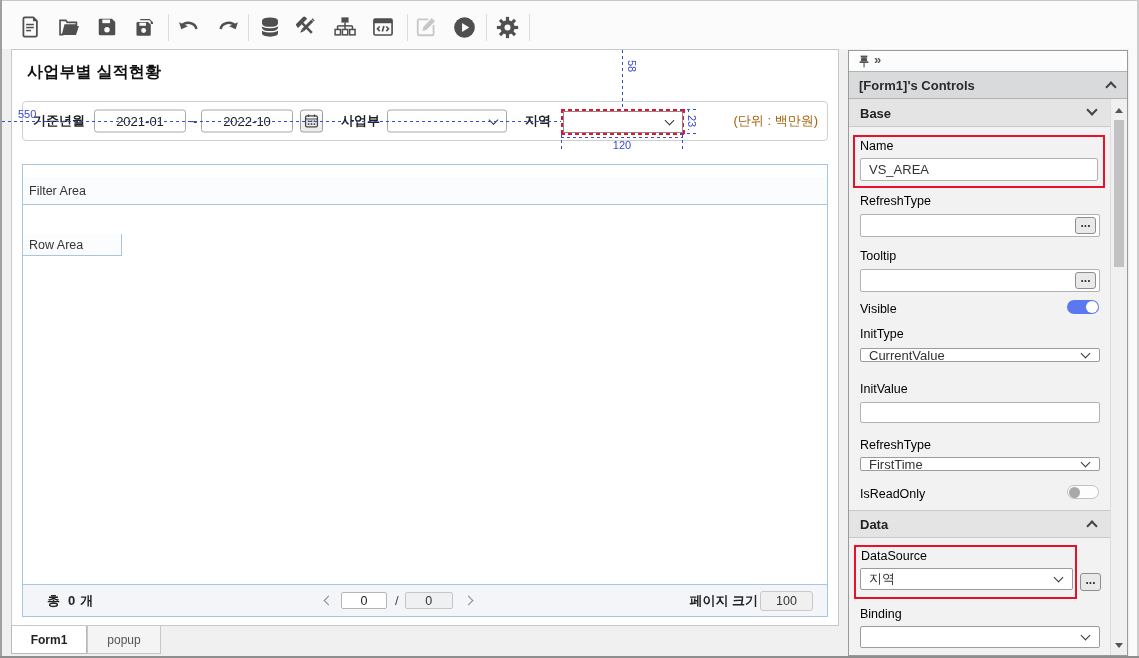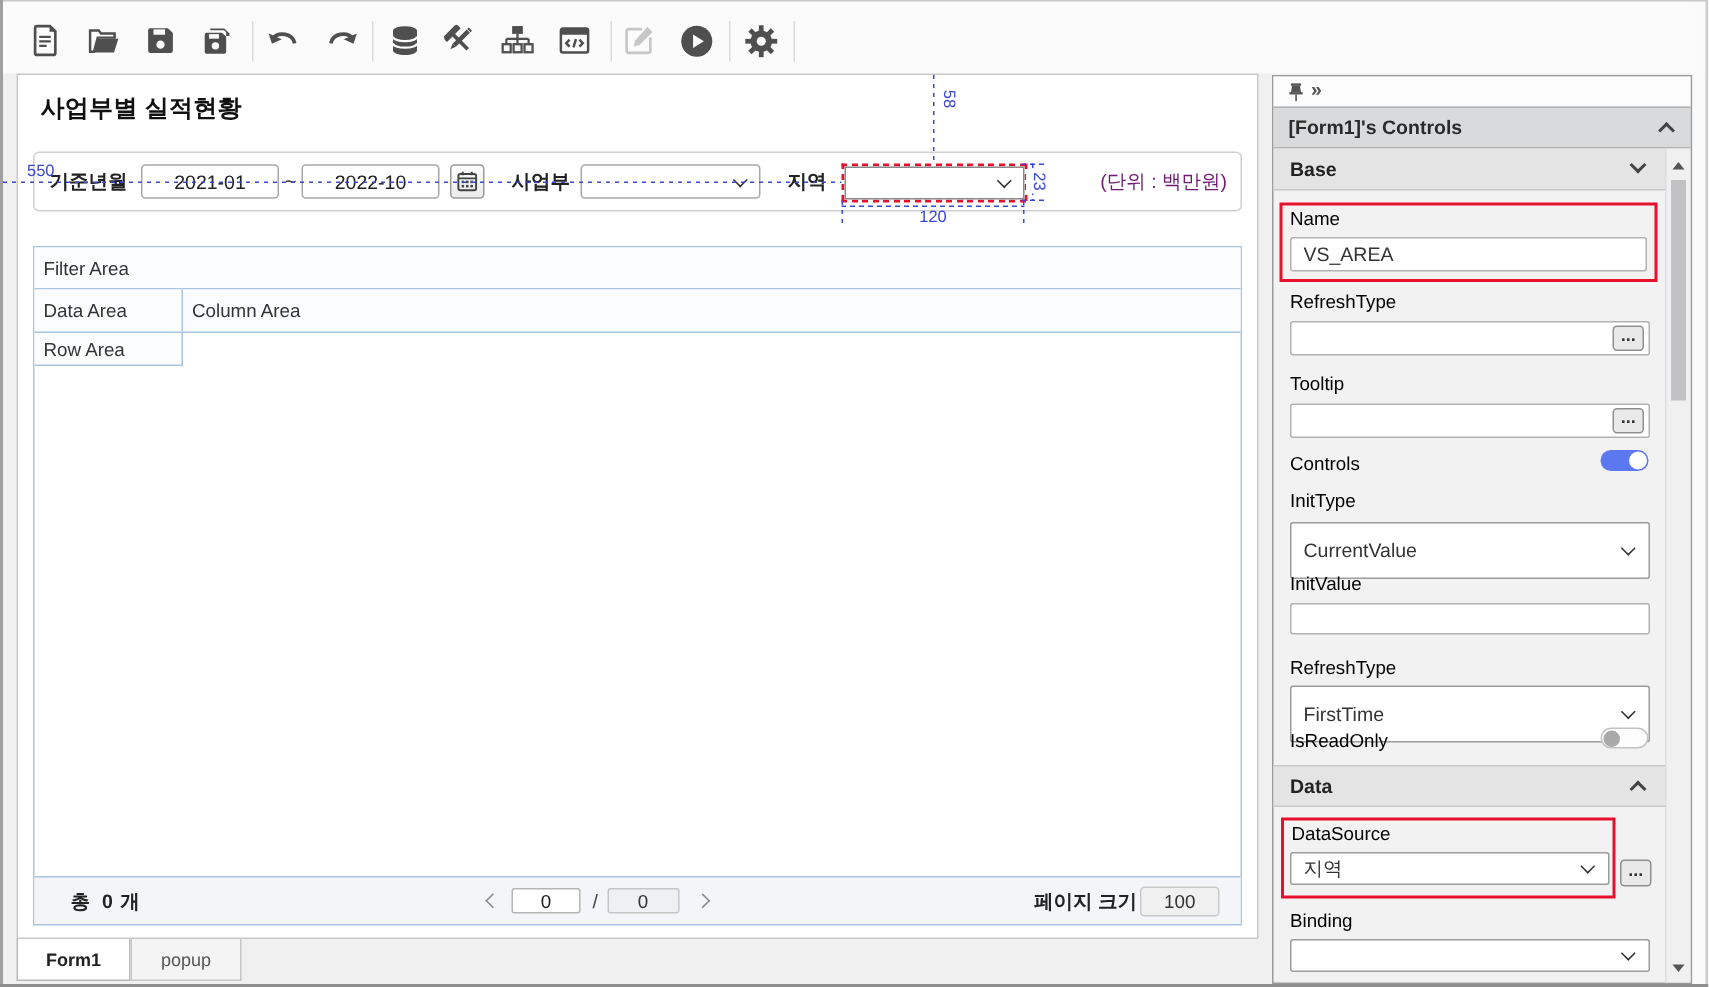--- a/index.html
+++ b/index.html
@@ -23,21 +23,21 @@
   
   .canvas { position:absolute; left:11px; top:49px; width:828px; height:577px; background:#ffffff; border:1px solid #c8c8c8; }
   .page-title { position:absolute; left:15px; top:12px; font-size:16px; font-weight:bold; color:#111; letter-spacing:0.2px; }
 
   
   .filterbar { position:absolute; left:10px; top:51px; width:806px; height:40px; background:#fff; border:1px solid #cfcfcf; border-radius:4px; }
   .fmid { position:absolute; top:50%; transform:translateY(-50%); }
   .flabel { font-size:13px; font-weight:bold; color:#222; z-index:6; }
   .fin-text { position:absolute; width:100%; text-align:center; top:50%; transform:translateY(-50%); font-size:13px; color:#222; z-index:6; }
   .fbox { height:23px; background:#fff; border:1px solid #a8a8a8; border-radius:3px; z-index:2; }
-  .funit { font-size:13px; color:#701a75; z-index:6; }
+  .funit { font-size:13px; color:#a16207; z-index:6; }
   .chev { display:inline-block; width:7px; height:7px; border-right:1.7px solid #333; border-bottom:1.7px solid #333; transform:rotate(45deg); }
   .selchev { position:absolute; right:9px; top:50%; margin-top:-5px; z-index:6; }
   .calbtn { width:23px; height:23px; border:1px solid #9a9a9a; border-radius:3px; background:linear-gradient(#fdfdfd,#ebebeb);
             display:flex; align-items:center; justify-content:center; z-index:6; }
   .sel-red { position:absolute; left:538px; top:7px; width:124px; height:26px; z-index:5; }
   .sel-red .rd { position:absolute; background-repeat:repeat; }
   .sel-red .rd.t { left:0; top:0; width:100%; height:2px; background-image:repeating-linear-gradient(90deg,#e8112c 0 4px,transparent 4px 7px); }
   .sel-red .rd.b { left:0; bottom:0; width:100%; height:2px; background-image:repeating-linear-gradient(90deg,#e8112c 0 4px,transparent 4px 7px); }
   .sel-red .rd.l { left:0; top:0; width:2px; height:100%; background-image:repeating-linear-gradient(180deg,#e8112c 0 4px,transparent 4px 7px); }
   .sel-red .rd.r { right:0; top:0; width:2px; height:100%; background-image:repeating-linear-gradient(180deg,#e8112c 0 4px,transparent 4px 7px); }
@@ -45,21 +45,21 @@
 
   
   .guide { z-index:30; }
   .hdash { height:1px; background-image:repeating-linear-gradient(90deg,#3a49d4 0 3px,transparent 3px 6px); }
   .vdash { width:1px; background-image:repeating-linear-gradient(180deg,#3a49d4 0 3px,transparent 3px 6px); }
   .glabel { font-size:11px; color:#3a49d4; line-height:11px; }
   .grot { display:flex; align-items:center; justify-content:center; width:16px; height:16px; transform:rotate(90deg); }
 
   
   .pivot { position:absolute; left:10px; top:114px; width:806px; height:453px; background:#fff; border:1px solid #a9c6e0; }
-  .prow  { position:absolute; left:0; background:#fbfcfe; border-bottom:1px solid #a9c6e0; font-size:12.5px; color:#333; }
+  .prow  { position:absolute; left:0; background:#fbfcfe; border-bottom:1px solid #a9c6e0; font-size:12.5px; color:#333;margin-top:12px; }
   .parea-label { position:absolute; left:6px; top:50%; transform:translateY(-50%); white-space:nowrap; }
   .pstatus { position:absolute; left:0; bottom:0; width:804px; height:32px; border-top:1px solid #a9c6e0; background:#f3f5f8; font-size:13px; color:#222; }
   .pg-in { height:17px; border:1px solid #b5b5b5; background:#fff; text-align:center; font-size:12.5px; color:#222; font-family:inherit; padding:0; border-radius:2px; }
   .pg-in.dis { background:#eef0f1; border-color:#c6c6c6; color:#333; }
   .pchev { display:inline-block; width:7px; height:7px; border-right:1.8px solid #8a8a8a; border-bottom:1.8px solid #8a8a8a; }
   .pchev.l { transform:rotate(135deg); }
   .pchev.r { transform:rotate(-45deg); }
   .psize-box { position:absolute; right:14px; top:50%; transform:translateY(-50%); width:53px; height:20px; background:#f0f0f0;
                border:1px solid #c9c9c9; border-radius:3px; text-align:center; font-size:12.5px; color:#333; line-height:18px; font-family:inherit; padding:0; }
 
@@ -75,21 +75,21 @@
   .phead .t { position:absolute; left:10px; top:50%; transform:translateY(-50%); font-size:13px; font-weight:bold; color:#2a2a2a; }
   .chev-up { display:inline-block; width:8px; height:8px; border-left:2px solid #444; border-top:2px solid #444; transform:rotate(45deg); }
   .chev-dn { display:inline-block; width:8px; height:8px; border-left:2px solid #444; border-top:2px solid #444; transform:rotate(225deg); }
   .pcontent { position:absolute; left:0; top:48px; width:278px; height:556px; }
   .sechead { position:absolute; left:0; width:261px; height:28px; background:#e4e4e5; border-bottom:1px solid #c9c9c9; }
   .sechead .t { position:absolute; left:11px; top:50%; transform:translateY(-50%); font-size:13px; font-weight:bold; color:#222; }
   .sechead .c { position:absolute; right:14px; top:50%; }
   .plabel { position:absolute; font-size:12.5px; color:#000000; white-space:nowrap;text-align:center; }
   .pinput { position:absolute; height:23px; background:#fff; border:1px solid #b2b2b2; border-radius:2px; font-size:13px; color:#333;
             font-family:inherit; padding:0 0 0 8px; }
-  .pselect { position:absolute; height:38px; background:#fff; border:1px solid #9c9c9c; border-radius:2px; }
+  .pselect { position:absolute; height:14px; background:#fff; border:1px solid #9c9c9c; border-radius:2px; }
   .pselect .v { position:absolute; left:8px; top:50%; transform:translateY(-50%); font-size:13px; color:#333; white-space:nowrap; }
   .pselect .selchev { right:10px; }
   .dots { position:absolute; background:#e9e9ea; border:1px solid #8f8f8f; border-radius:3px; color:#333; font-size:12px; font-weight:bold;
           display:flex; align-items:center; justify-content:center; line-height:0; padding-bottom:5px; }
   .redbox { position:absolute; border:2px solid #e8112c; z-index:3; }
   .toggle { position:absolute; width:32px; height:14px; border-radius:7px; }
   .toggle.on  { background:#5b78f0; }
   .toggle.on .knob  { position:absolute; right:1px; top:1px; width:12px; height:12px; border-radius:50%; background:#fff; }
   .toggle.off { background:#fdfdfd; border:1px solid #c2c2c2; }
   .toggle.off .knob { position:absolute; left:1px; top:0.5px; width:11px; height:11px; border-radius:50%; background:#a9a9a9; }
@@ -278,28 +278,20 @@
           <span class="chev selchev"></span>
         </div>
       </div>
       <span class="fmid funit" style="right:9px">(단위 : 백만원)</span>
     </div>
 
     <div class="pivot">
       <div class="prow" style="top:0; width:804px; height:28px;">
         <span class="parea-label">Filter Area</span>
       </div>
-      <div class="prow" style="top:28px; width:804px; height:29px;">
-        <div style="position:absolute; left:0; top:0; width:99px; height:100%; border-right:1px solid #a9c6e0;">
-          <span class="parea-label">Data Area</span>
-        </div>
-        <div style="position:absolute; left:99px; top:0; right:0; height:100%;">
-          <span class="parea-label">Column Area</span>
-        </div>
-      </div>
       <div class="prow" style="top:57px; width:99px; height:22px; border-right:1px solid #a9c6e0;">
         <span class="parea-label">Row Area</span>
       </div>
 
       <div class="pstatus">
         <div style="position:absolute; left:24px; top:50%; transform:translateY(-50%); font-weight:bold; white-space:nowrap;">
           <span>총</span><span style="display:inline-block;width:8px;"></span><span>0</span><span style="display:inline-block;width:5px;"></span><span>개</span>
         </div>
         <div style="position:absolute; left:302px; top:0; height:100%; display:flex; align-items:center;">
           <span class="pchev l"></span>
@@ -375,21 +367,21 @@
       </div>
 
       <span class="plabel" style="left:11px; top:95px;">RefreshType</span>
       <input class="pinput" style="left: 11px; top: 115px; width: 240px;" readonly="" value="">
       <span class="dots" style="left:226px; top:118px; width:21px; height:17px;">...</span>
 
       <span class="plabel" style="left:11px; top:150px;">Tooltip</span>
       <input class="pinput" style="left: 11px; top: 170px; width: 240px;" readonly="" value="">
       <span class="dots" style="left:226px; top:173px; width:21px; height:17px;">...</span>
 
-      <span class="plabel" style="left:11px; top:203px;">Controls</span>
+      <span class="plabel" style="left:11px; top:203px;">Visible</span>
       <div class="toggle on" style="left:218px; top:201px;">
           <span class="knob"></span>
         </div>
 
       <span class="plabel" style="left:11px; top:228px;">InitType</span>
       <div class="pselect" style="left:11px; top:249px; width:240px;">
         <span class="v">CurrentValue</span>
         <span class="chev selchev"></span>
       </div>
 

